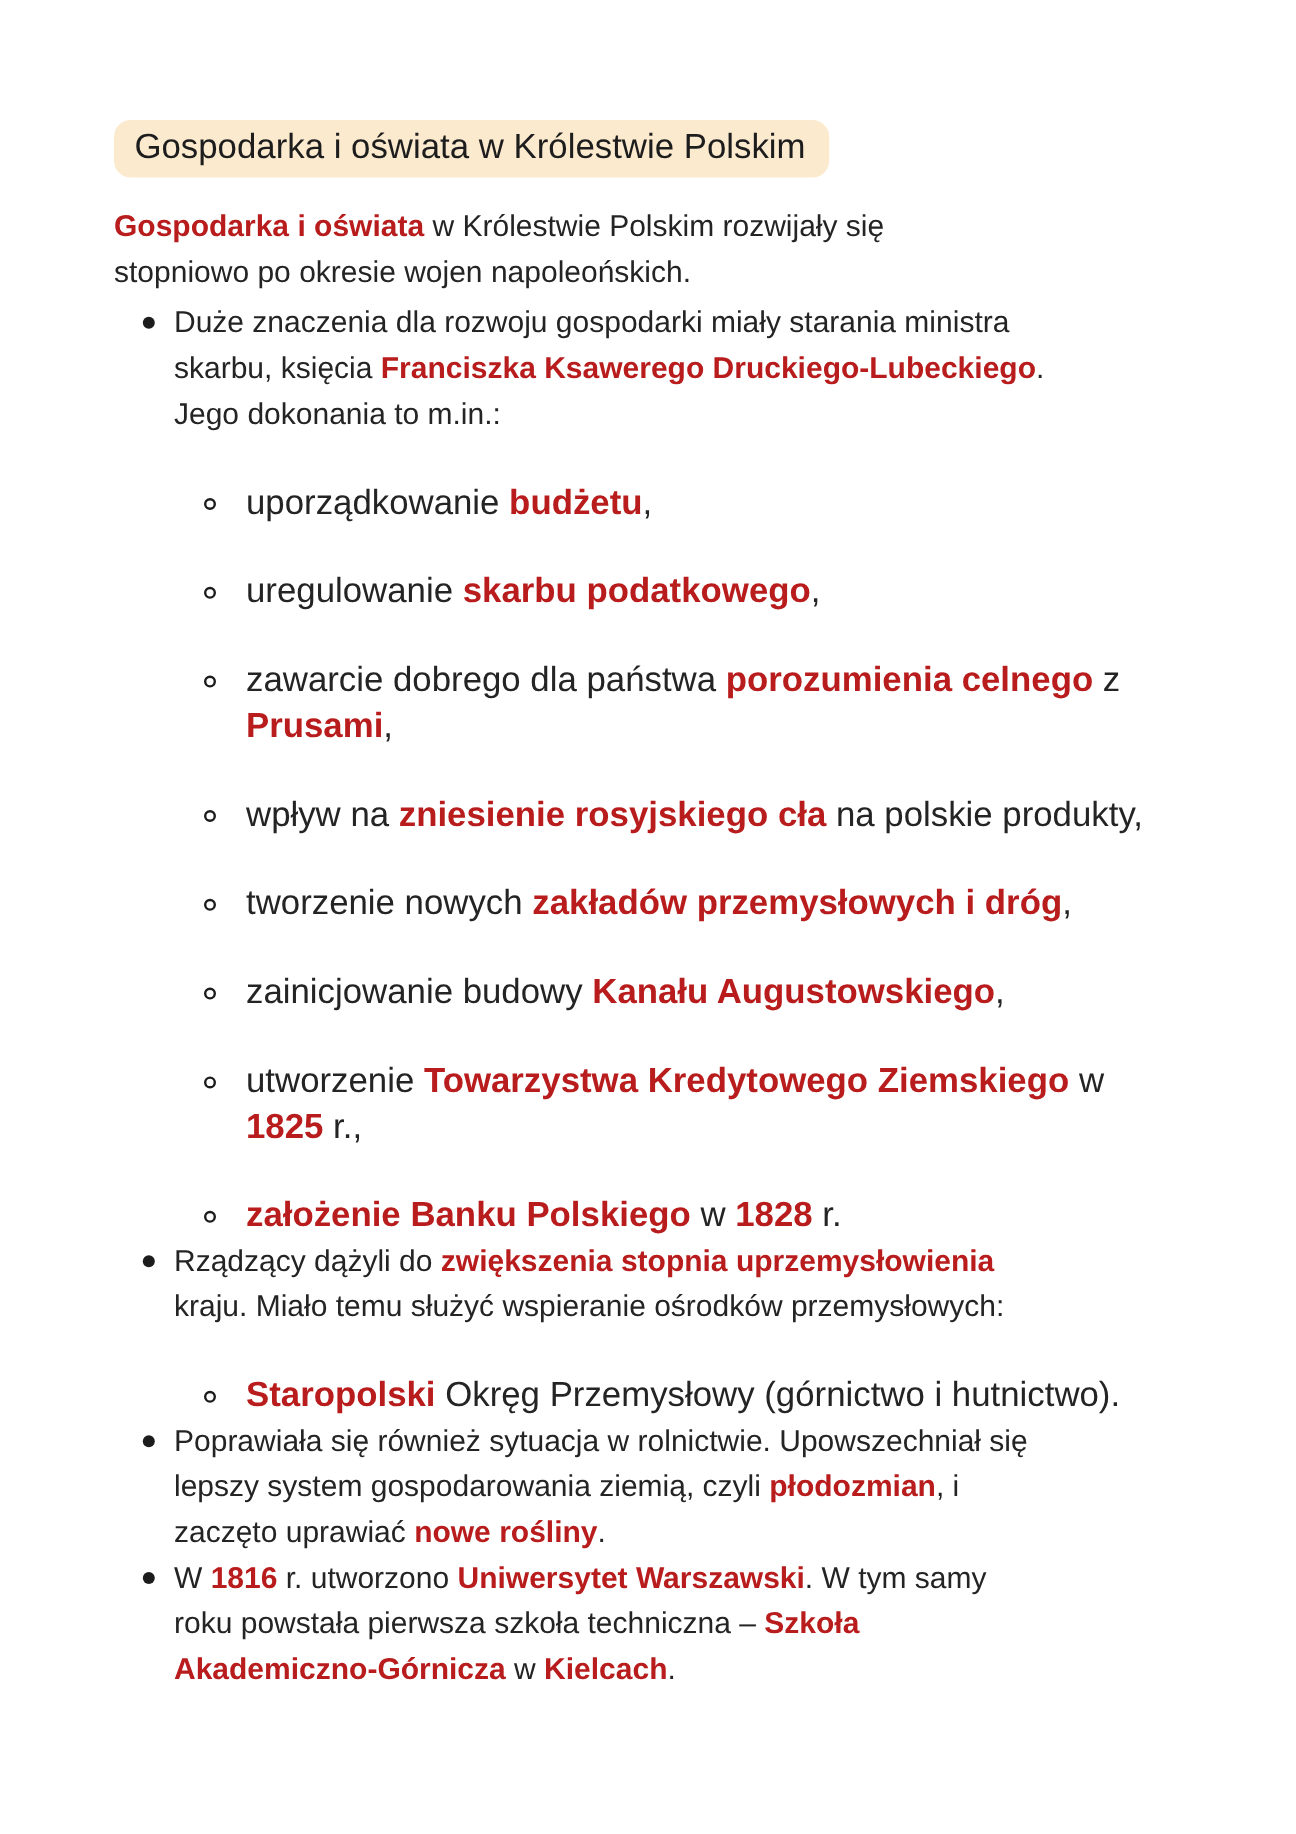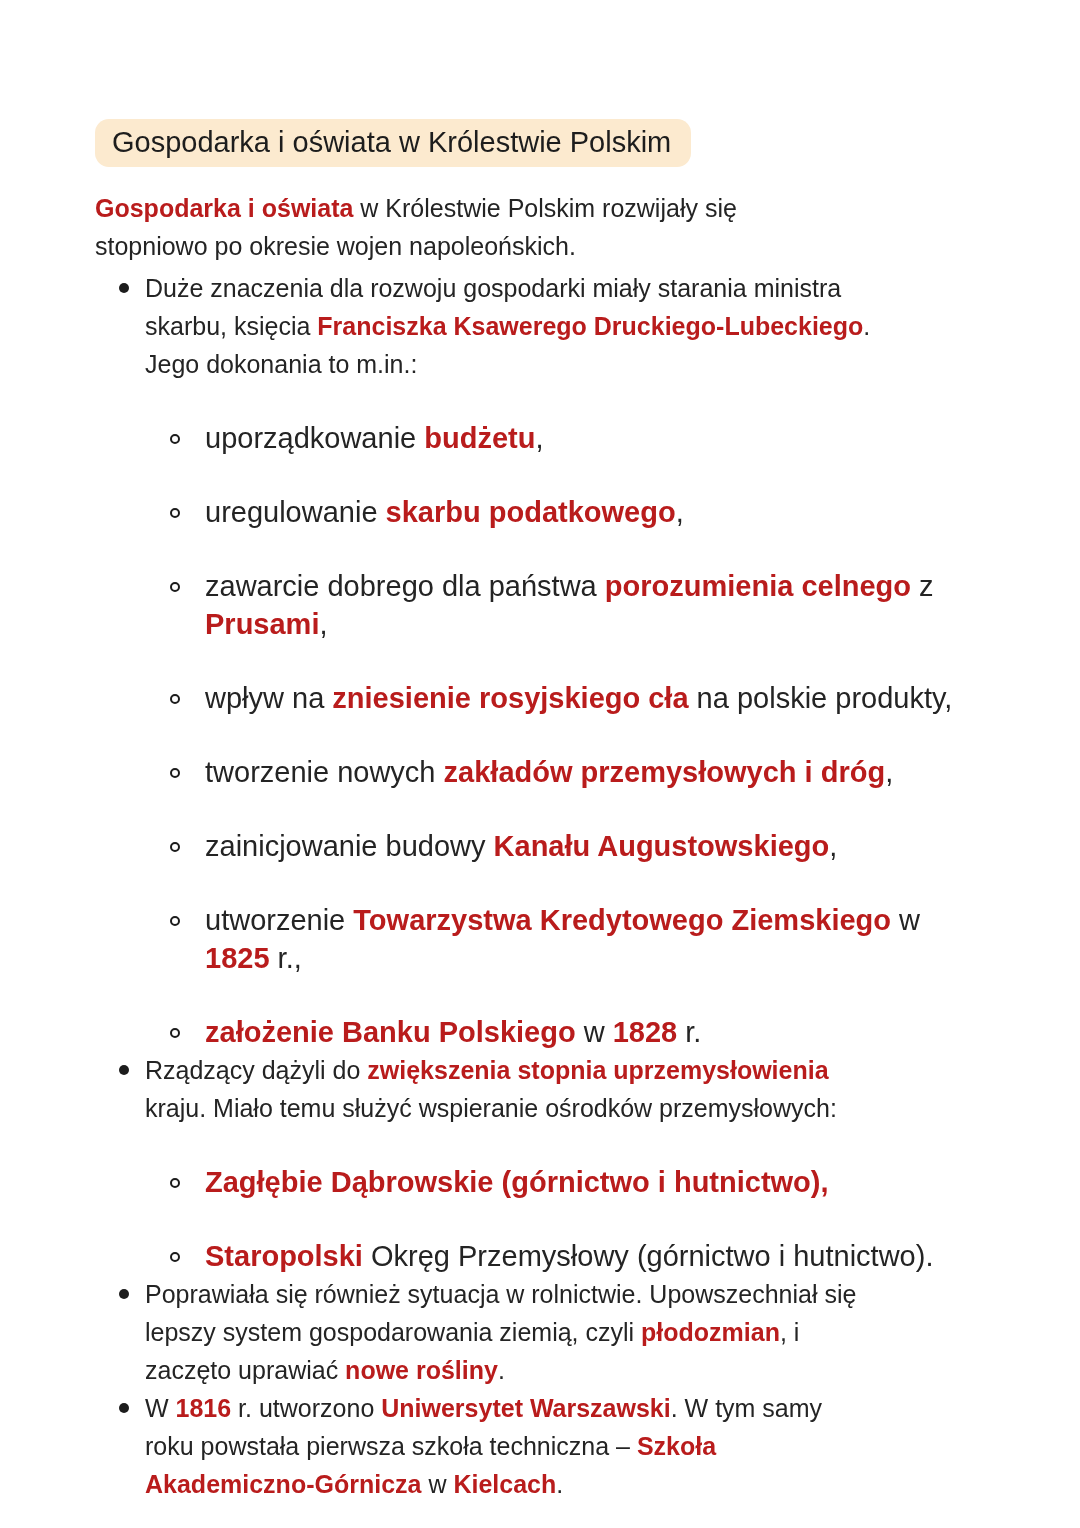--- a/index.html
+++ b/index.html
@@ -71,33 +71,33 @@
     border: 2px solid #1c1c1c;
     border-radius: 50%;
     background: transparent;
   }
   .b { font-weight: 700; color: #b91c1c; }
 </style>
 </head>
 <body style="background: rgb(255, 255, 255); color: rgb(36, 36, 36);">
 
 <div class="page">
-  <div class="title" style="background: rgb(252, 234, 207); margin-top: 19px;">Gospodarka i oświata w Królestwie Polskim</div>
+  <div class="title" style="background: rgb(252, 234, 207);">Gospodarka i oświata w Królestwie Polskim</div>
 
   <div class="intro"><span class="b">Gospodarka i oświata</span><span> w Królestwie Polskim rozwijały się
 stopniowo po okresie wojen napoleońskich.</span></div>
 
   <ul class="l1">
       <li><span>Duże znaczenia dla rozwoju gospodarki miały starania ministra
 skarbu, księcia </span><span class="b">Franciszka Ksawerego Druckiego-Lubeckiego</span><span>.
 Jego dokonania to m.in.:</span><ul class="l2"><li><span>uporządkowanie </span><span class="b">budżetu</span><span>,</span></li><li><span>uregulowanie </span><span class="b">skarbu podatkowego</span><span>,</span></li><li><span>zawarcie dobrego dla państwa </span><span class="b">porozumienia celnego</span><span> z
 </span><span class="b">Prusami</span><span>,</span></li><li><span>wpływ na </span><span class="b">zniesienie rosyjskiego cła</span><span> na polskie produkty,</span></li><li><span>tworzenie nowych </span><span class="b">zakładów przemysłowych i dróg</span><span>,</span></li><li><span>zainicjowanie budowy </span><span class="b">Kanału Augustowskiego</span><span>,</span></li><li><span>utworzenie </span><span class="b">Towarzystwa Kredytowego Ziemskiego</span><span> w
 </span><span class="b">1825</span><span> r.,</span></li><li><span class="b">założenie Banku Polskiego</span><span> w </span><span class="b">1828</span><span> r.</span></li></ul></li>
       <li><span>Rządzący dążyli do </span><span class="b">zwiększenia stopnia uprzemysłowienia</span><span>
-kraju. Miało temu służyć wspieranie ośrodków przemysłowych:</span><ul class="l2"><li><span class="b">Zagłębie Dąbrowskie (górnictwo i hutnictwo),</span></li><li><span class="b">Staropolski</span><span> Okręg Przemysłowy (górnictwo i hutnictwo).</span></li></ul></li>
+kraju. Miało temu służyć wspieranie ośrodków przemysłowych:</span><ul class="l2"><li><span class="b">Staropolski</span><span> Okręg Przemysłowy (górnictwo i hutnictwo).</span></li></ul></li>
       <li><span>Poprawiała się również sytuacja w rolnictwie. Upowszechniał się
 lepszy system gospodarowania ziemią, czyli </span><span class="b">płodozmian</span><span>, i
 zaczęto uprawiać </span><span class="b">nowe rośliny</span><span>.</span></li>
       <li><span>W </span><span class="b">1816</span><span> r. utworzono </span><span class="b">Uniwersytet Warszawski</span><span>. W tym samy
 roku powstała pierwsza szkoła techniczna – </span><span class="b">Szkoła
 Akademiczno-Górnicza</span><span> w </span><span class="b">Kielcach</span><span>.</span></li>
     </ul>
 </div>
 
 </body></html>

